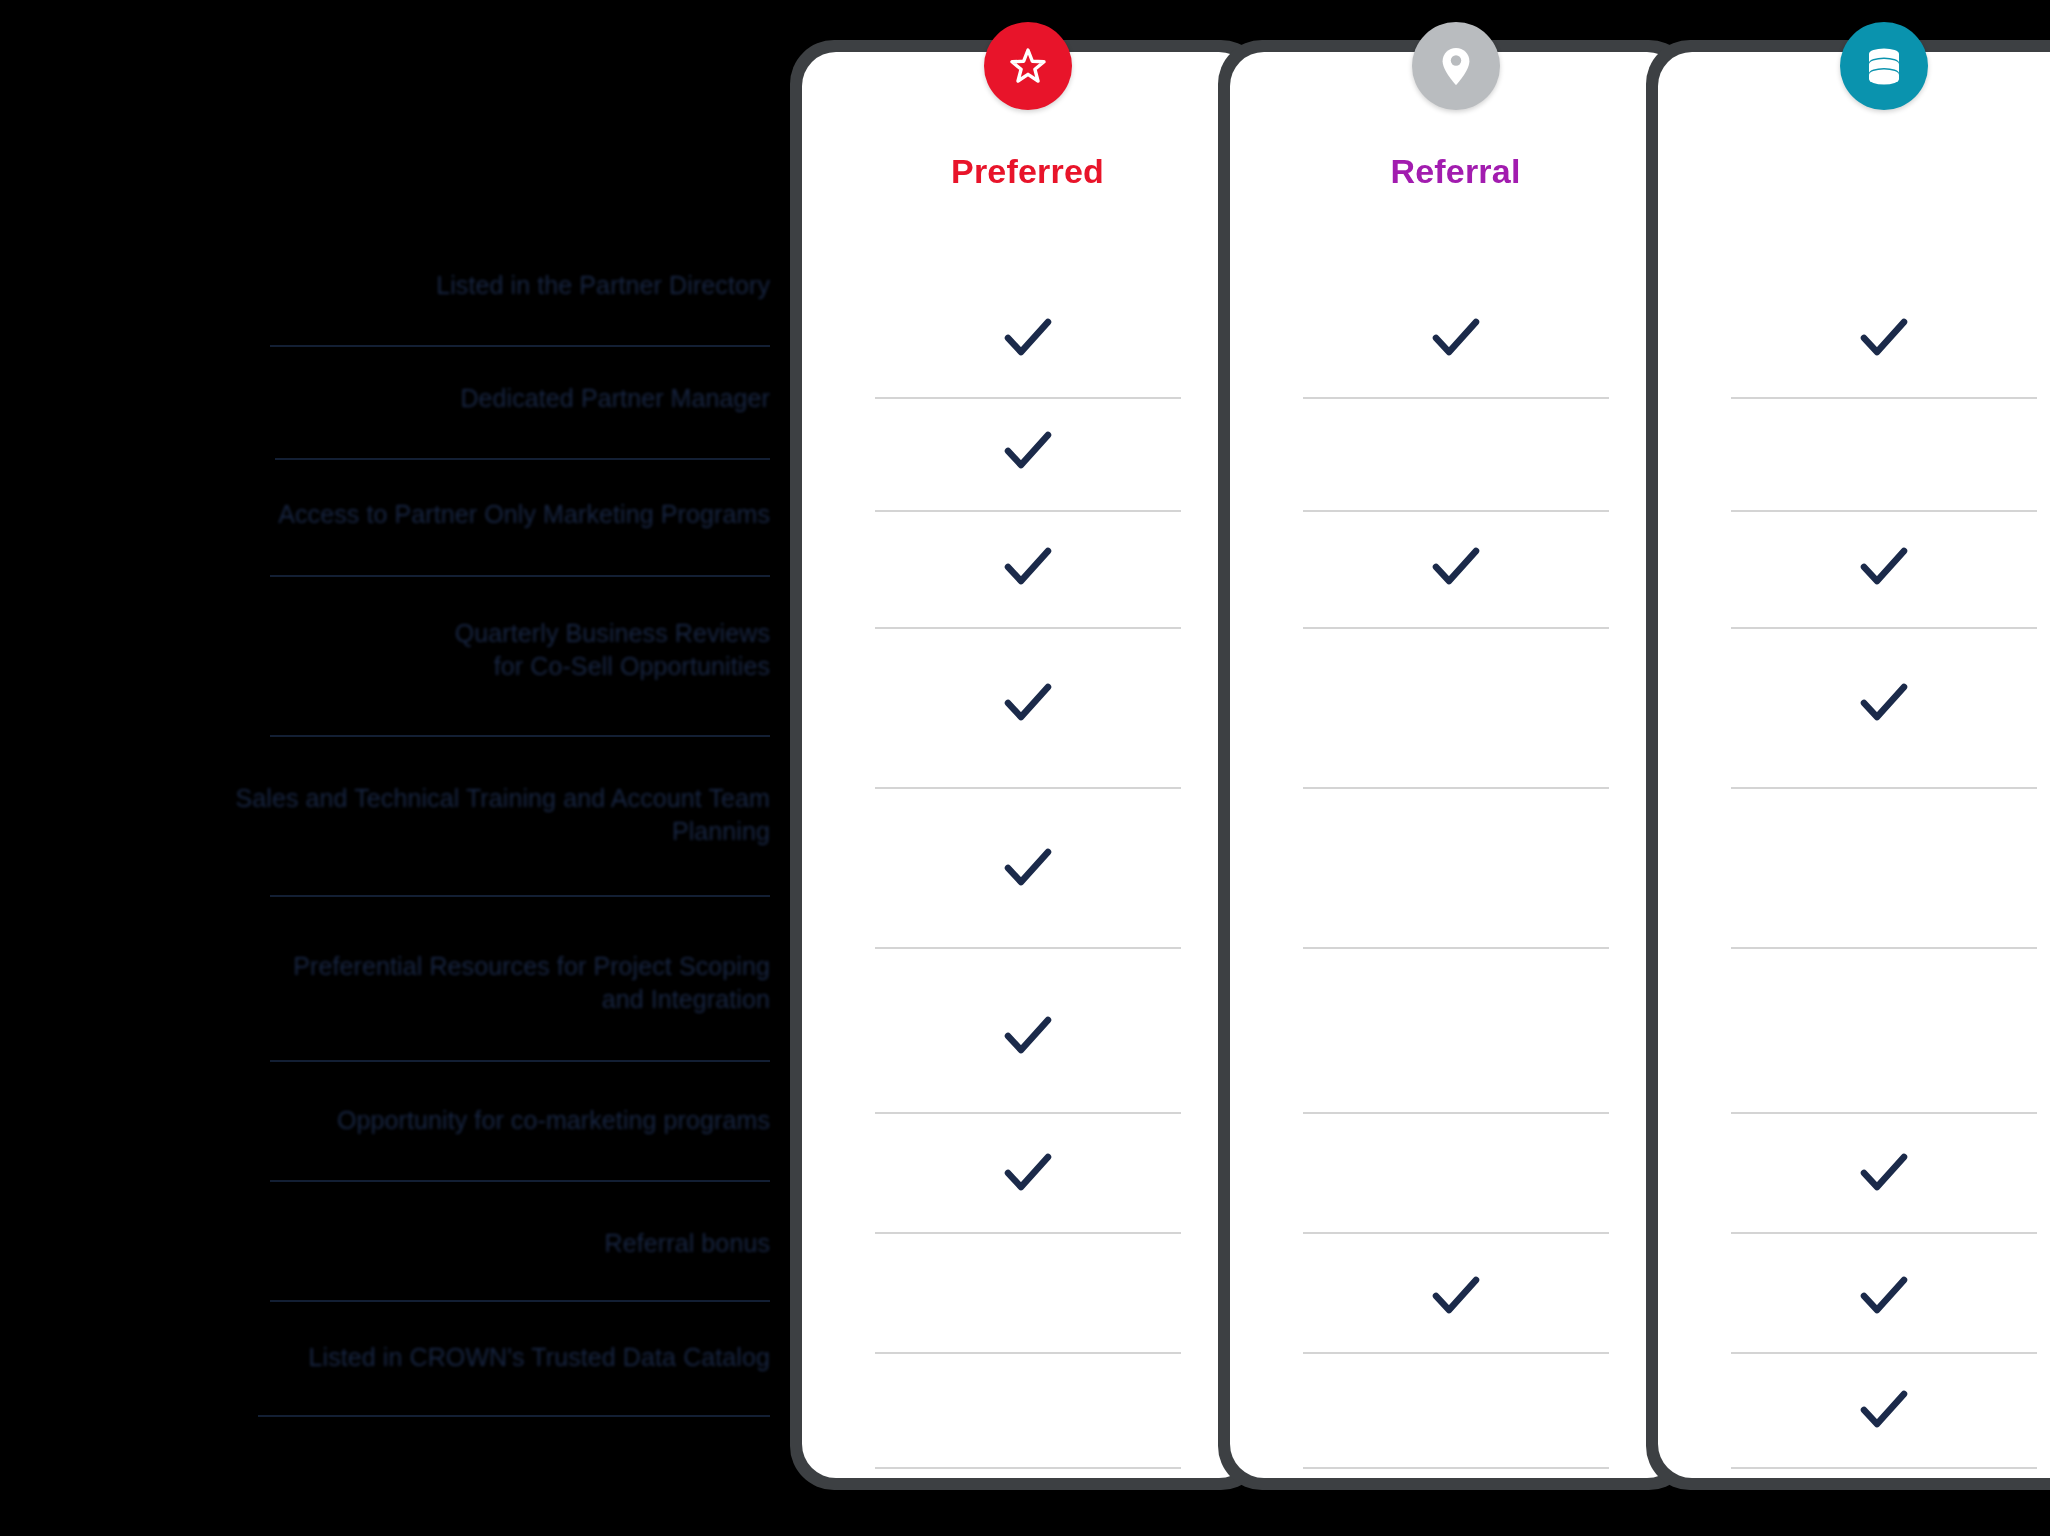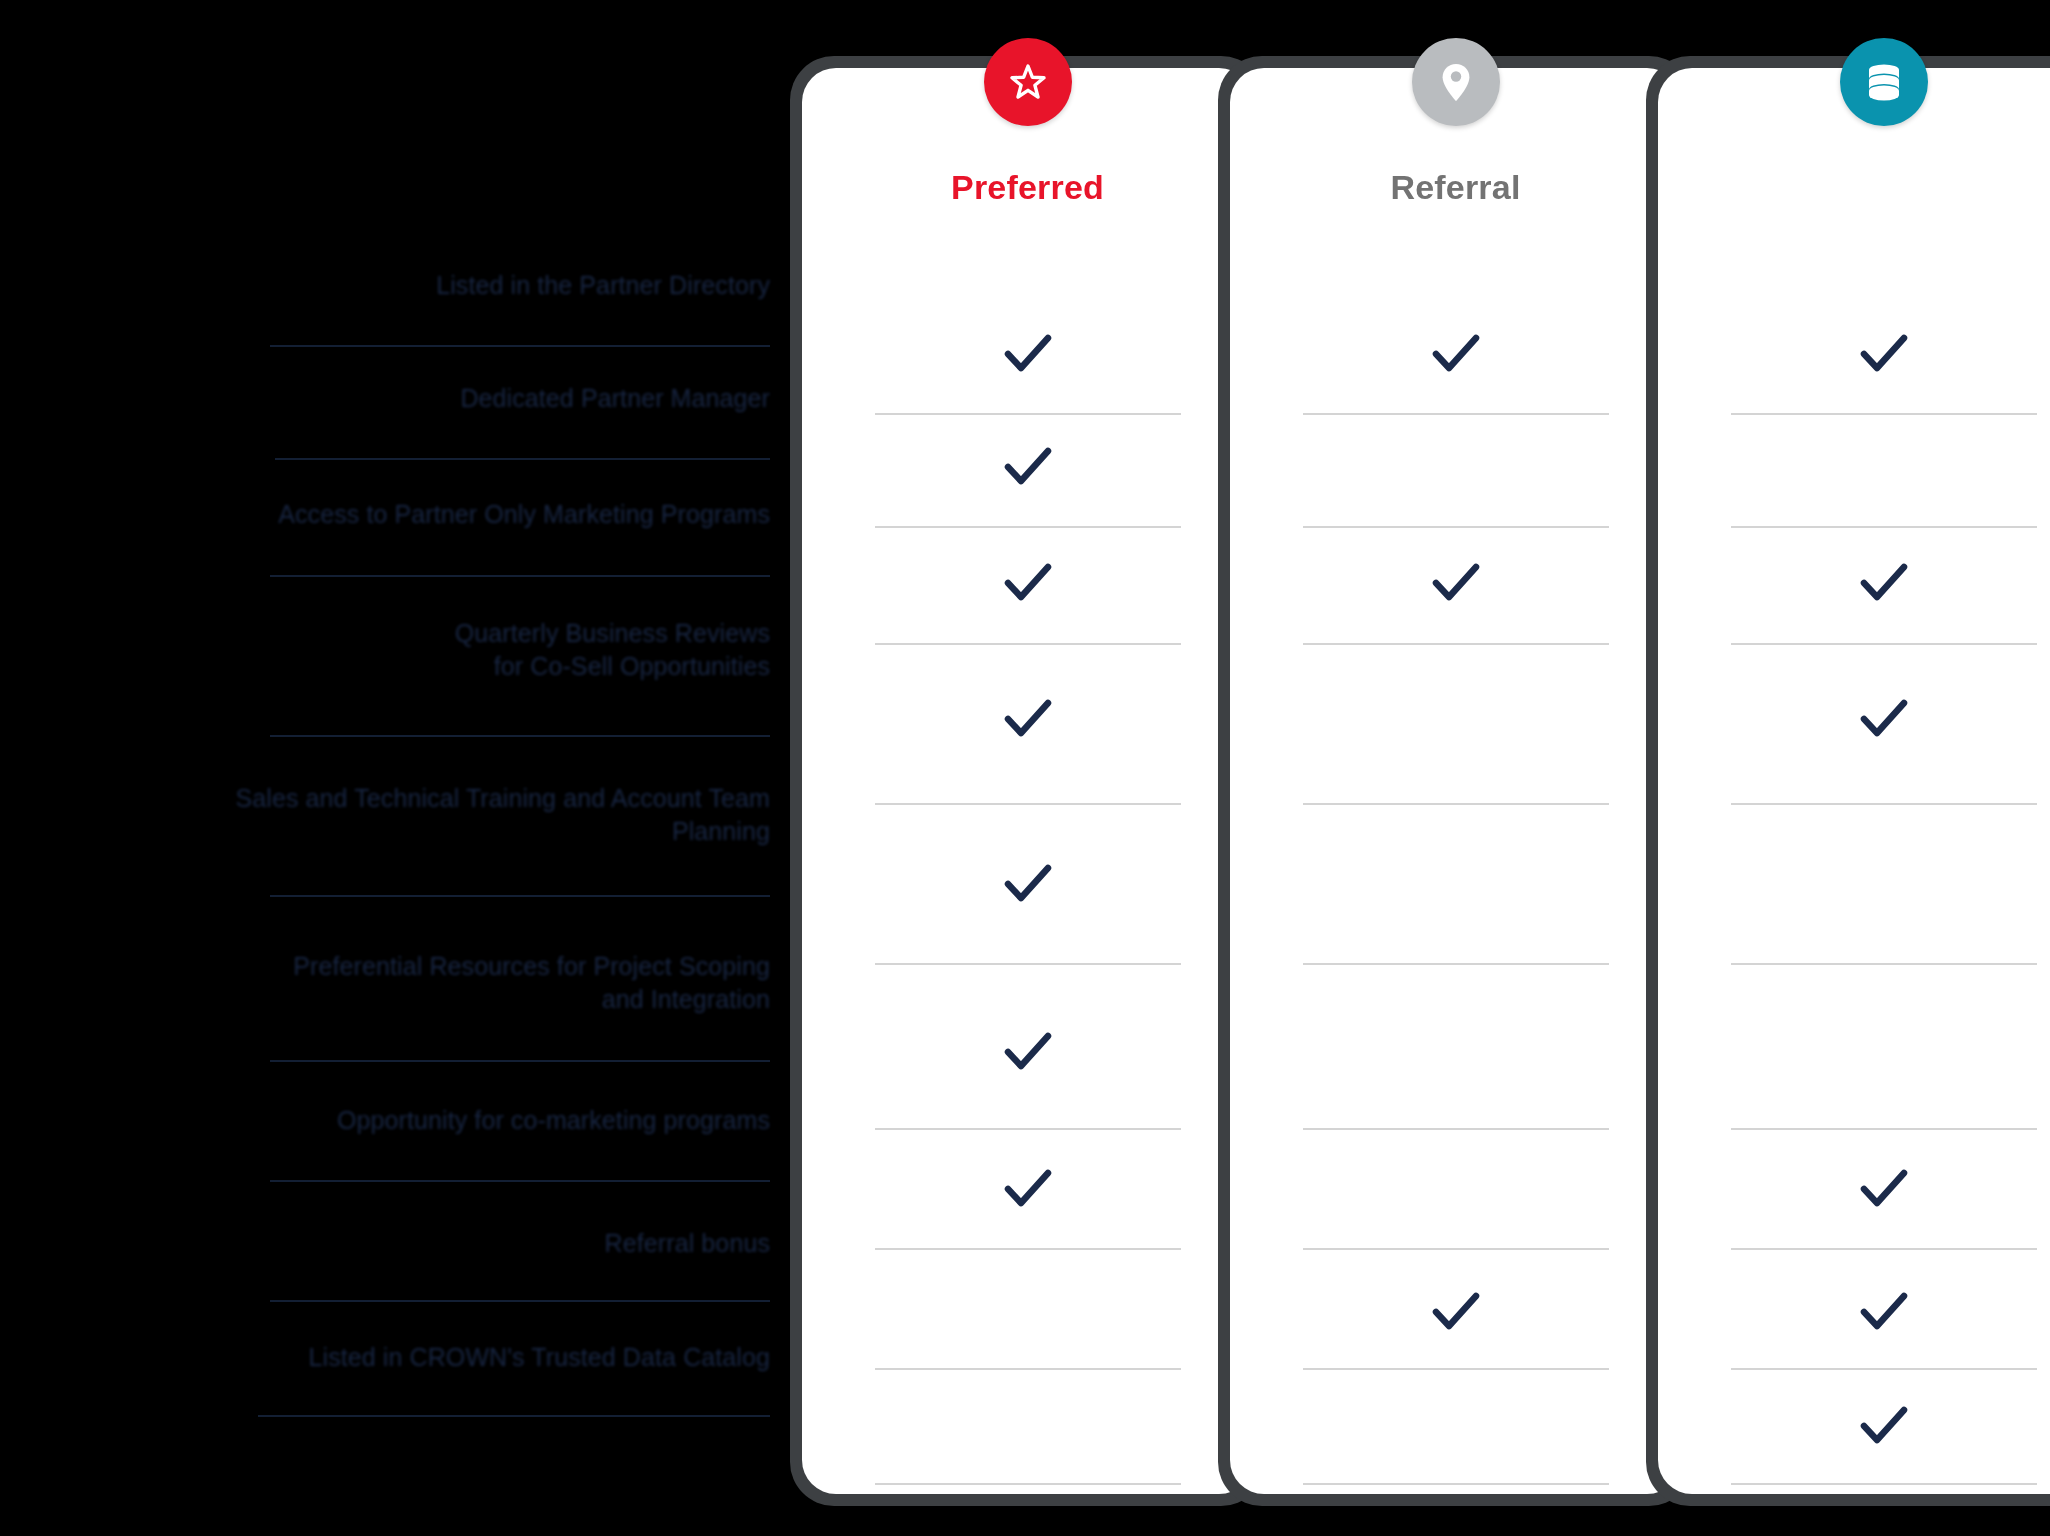--- a/index.html
+++ b/index.html
@@ -62,21 +62,21 @@
   
   #cards {
     position: absolute;
     left: 790px;
     top: 30px;
     width: 1250px;
     height: 1480px;
   }
   .card-outer {
     position: absolute;
-    top: 26px;
+    top: 10px;
     width: 475px;
     height: 1450px;
     background: #3d4043;
     border-radius: 44px;
     box-sizing: border-box;
     padding: 12px;
   }
   .card-inner {
     width: 100%;
     height: 100%;
@@ -246,21 +246,21 @@
           <div class="divider" style="top: 1415px; background: rgb(212, 212, 212);"></div>
         </div>
         <div class="badge" style="background: rgb(232, 20, 42);">
           <svg width="52" height="52" viewBox="0 0 52 52">
             <path d="M26 10 L30.3 21.2 L42 21.8 L32.9 29.3 L36 41 L26 34.3 L16 41 L19.1 29.3 L10 21.8 L21.7 21.2 Z" fill="none" stroke="#ffffff" stroke-width="3.4" stroke-linejoin="round"></path>
           </svg>
         </div>
       </div>
       <div class="card-outer" style="left: 428px;">
         <div class="card-inner">
-          <div class="card-title" style="color: #737373;">Referral</div>
+          <div class="card-title" style="color: #a21caf;">Referral</div>
           <div class="cell" style="top: 285px;">
             <div class="check">
               <svg width="64" height="64" viewBox="0 0 64 64">
                 <path d="M12 33 L25 47 L52 17" fill="none" stroke="#1b2a4a" stroke-width="6.5" stroke-linecap="round" stroke-linejoin="round"></path>
               </svg>
             </div>
           </div>
           <div class="divider" style="top: 345px; background: rgb(212, 212, 212);"></div>
           <div class="divider" style="top: 458px; background: rgb(212, 212, 212);"></div>
           <div class="cell" style="top: 514px;">

